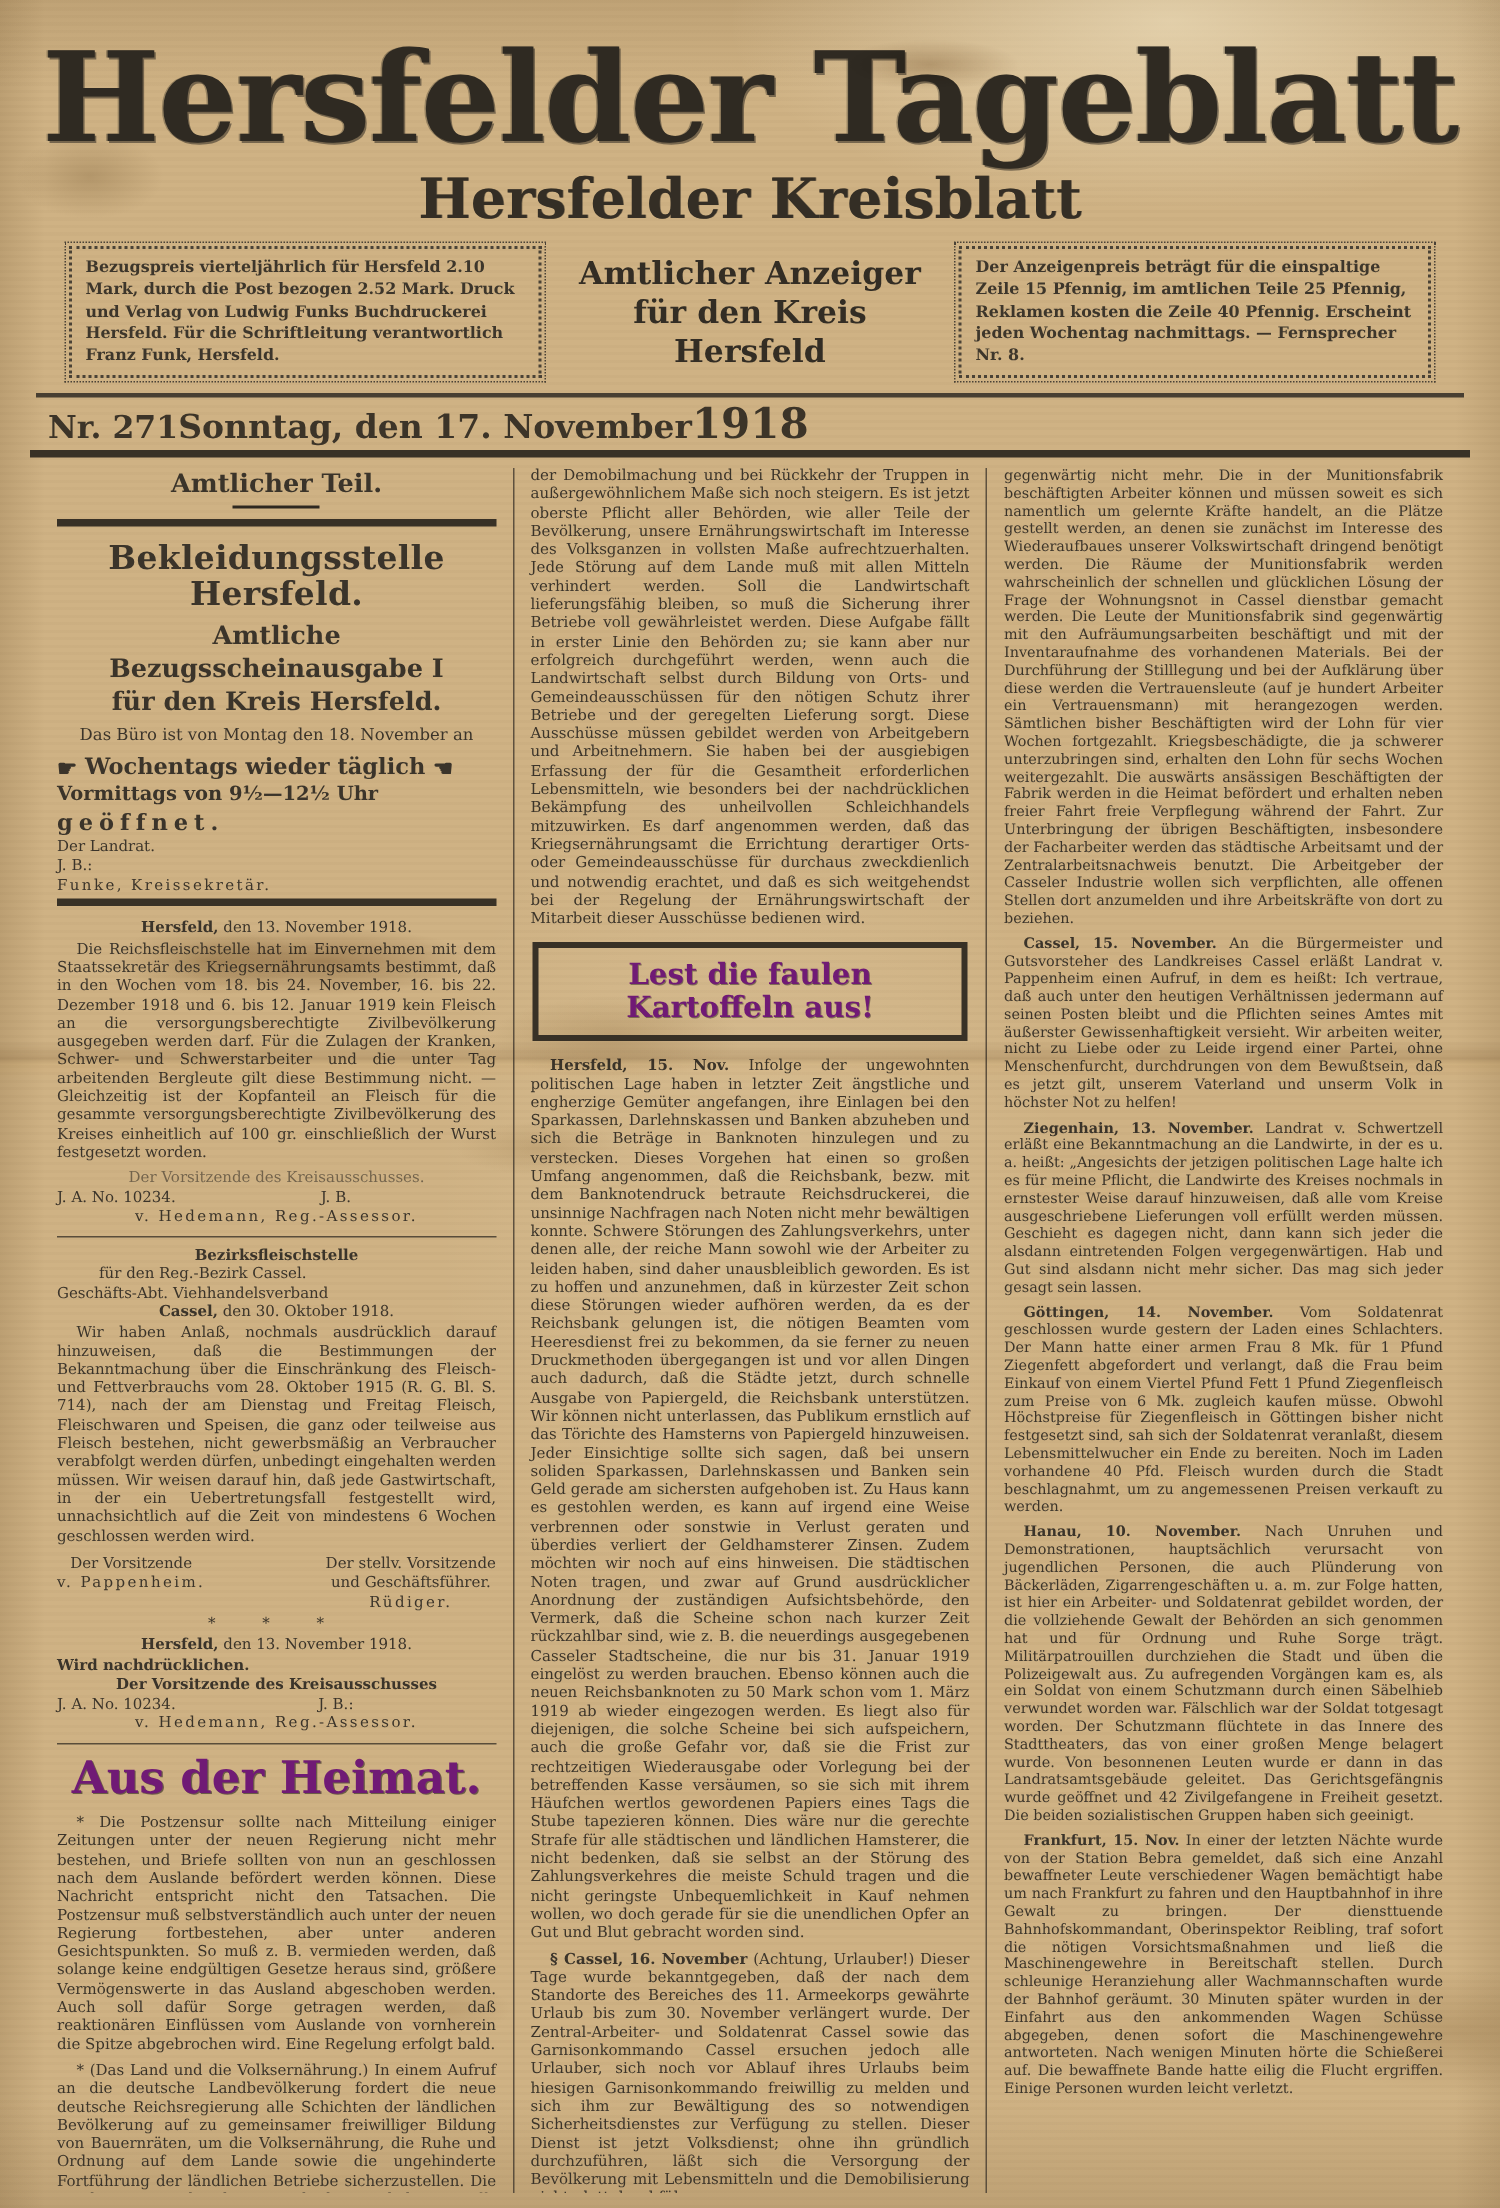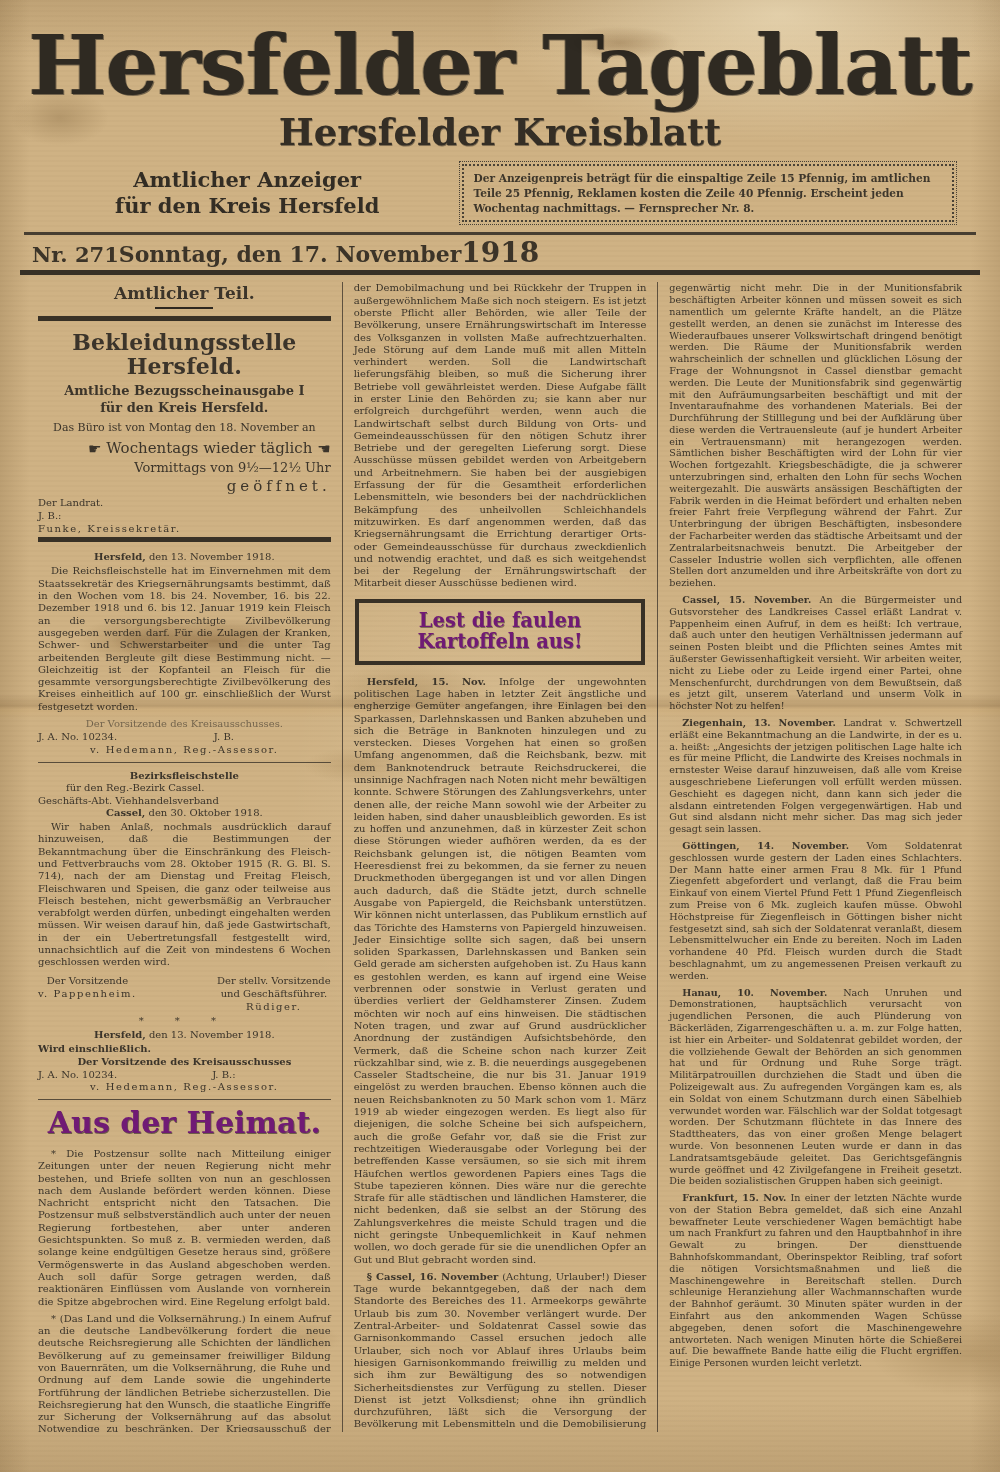--- a/index.html
+++ b/index.html
@@ -86,23 +86,23 @@
   .col + .col{border-left:1px solid rgba(74,64,50,.85);}
   .col-right{font-size:9.6px;line-height:11.8px;}
   .col p{margin:0 0 5px;text-indent:13px;}
   .col p.noindent{text-indent:0;}
   .place{font-weight:bold;}
 
   .section-head{text-align:center;font-weight:bold;font-size:17px;line-height:1.1;margin-top:2px;}
   .short-rule{width:58px;height:2px;background:var(--ink);margin:4px auto 7px;}
   .bar{height:5px;background:#383126;margin:2px 0 9px;}
   .headline1{text-align:center;font-weight:bold;font-size:22px;line-height:1.1;margin:0 0 5px;letter-spacing:.2px;}
-  .subhead{text-align:center;font-weight:bold;font-size:13px;line-height:1.3;margin-bottom:5px;}
+  .subhead{text-align:center;font-weight:bold;font-size:17px;line-height:1.3;margin-bottom:5px;}
   .buro-line{text-align:center;font-size:11px;margin-bottom:5px;}
-  .notice{text-align:right;font-weight:normal;}
+  .notice{text-align:left;font-weight:bold;}
   .notice-l1{font-size:15px;line-height:1.3;}
   .notice-l2{font-size:13px;line-height:1.3;}
   .notice-l3{font-size:15px;letter-spacing:4px;margin:3px 0 4px;}
   .hand{font-size:15px;vertical-align:-1px;}
   .sig-right{padding-right:30px;line-height:1.3;}
   .spaced{letter-spacing:1.6px;}
   hr.thin{border:none;border-top:1px solid rgba(74,64,50,.9);margin:6px 0 7px;}
   .dateline{text-align:center;margin:0 0 2px;}
   .center{text-align:center;}
   .sig-row{display:flex;justify-content:space-between;margin-top:1px;}
@@ -142,20 +142,21 @@
 <body>
 
 <div class="page">
 
   <header class="masthead">
     <h1 class="mast-title">Hersfelder Tageblatt</h1>
     <h2 class="mast-sub">Hersfelder Kreisblatt</h2>
   </header>
 
   <div class="info-row">
+    <div class="info-box">Bezugspreis vierteljährlich für Hersfeld 2.10 Mark, durch die Post bezogen 2.52 Mark. Druck und Verlag von Ludwig Funks Buchdruckerei Hersfeld. Für die Schriftleitung verantwortlich Franz Funk, Hersfeld.</div>
     <div class="info-center">
       <div>Amtlicher Anzeiger</div>
       <div>für den Kreis Hersfeld</div>
     </div>
     <div class="info-box">Der Anzeigenpreis beträgt für die einspaltige Zeile 15 Pfennig, im amtlichen Teile 25 Pfennig, Reklamen kosten die Zeile 40 Pfennig. Erscheint jeden Wochentag nachmittags. — Fernsprecher Nr. 8.</div>
   </div>
 
   <div class="rule-mid"></div>
   <div class="date-row">
     <span class="date-issue">Nr. 271</span>
@@ -226,21 +227,21 @@
           <div>Der stellv. Vorsitzende</div>
           <div>und Geschäftsführer.</div>
           <div class="spaced">Rüdiger.</div>
         </div>
       </div>
       <div class="stars">* * *</div>
       <div class="dateline">
         <span class="place">Hersfeld,</span>
         <span>den 13. November 1918.</span>
       </div>
-      <div class="place">Wird einschließlich.</div>
+      <div class="place">Wird nachdrücklichen.</div>
       <div class="center place">Der Vorsitzende des Kreisausschusses</div>
       <div class="sig-row">
         <span>J. A. No. 10234.</span>
         <span>J. B.:</span>
         <span></span>
       </div>
       <div class="center spaced">v. Hedemann, Reg.-Assessor.</div>
       <hr class="thin">
 
       <h3 class="headline2">Aus der Heimat.</h3>

